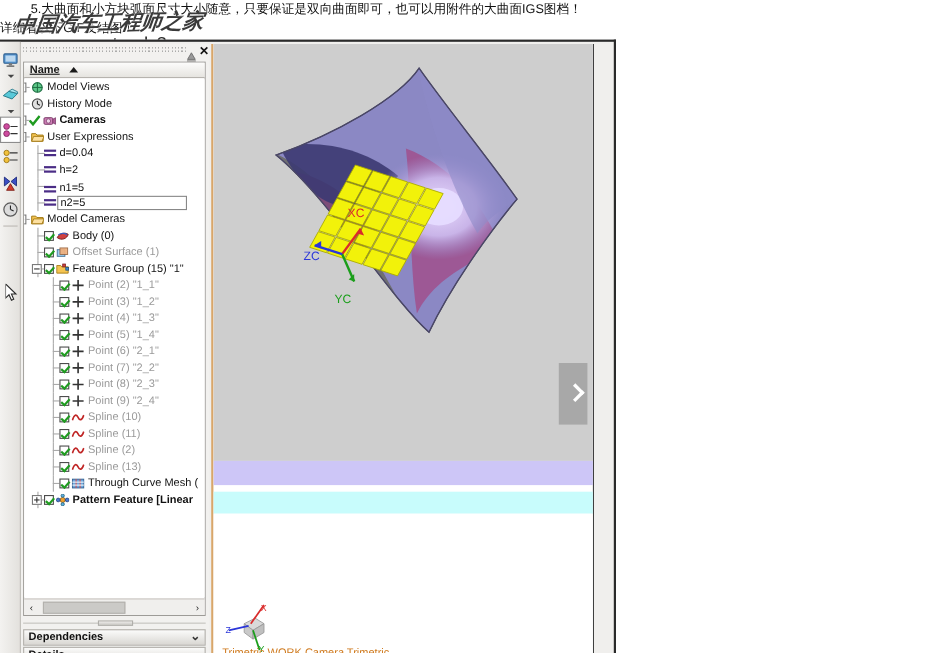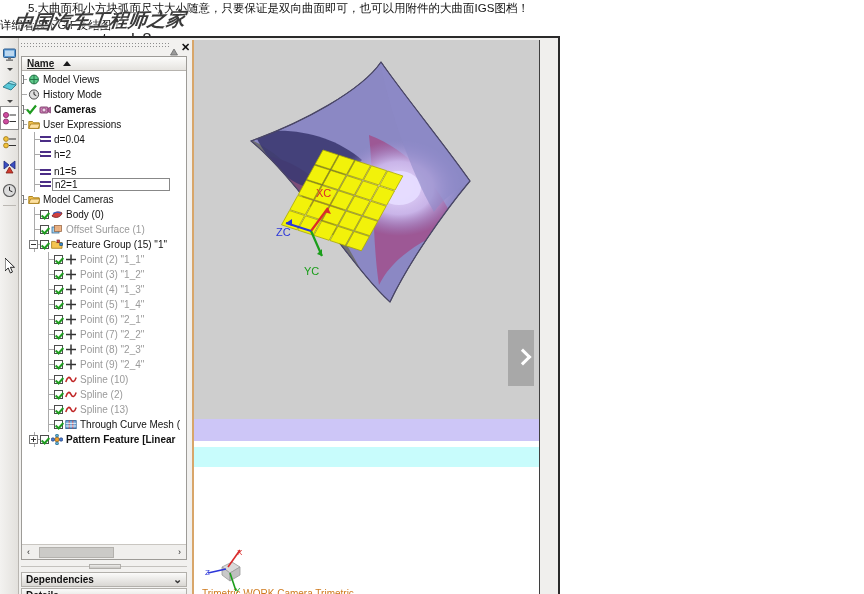--- a/index.html
+++ b/index.html
@@ -414,21 +414,21 @@
             </div>
           </div>
           <div class="trow">
             <div class="tline-h" style="left: 12px; top: 7px; width: 7px;"></div>
             <div class="tline-v" style="left: 12px; top: 0px; height: 15px;"></div>
             <div style="position: absolute; left: 18px; top: 0px; height: 15px; display: flex; align-items: center;">
               <span class="expr-icon">
                 <i></i>
                 <i></i>
               </span>
-              <span class="edit-box" style="width: 112px;">n2=1</span>
+              <span class="edit-box" style="width: 112px;">n2=5</span>
             </div>
           </div>
           <div class="trow">
             <div class="tline-h" style="left: -2px; top: 7px; width: 7px;"></div>
             <div class="tw-expander" style="left: -7px; top: 3px;"></div>
             <div style="position: absolute; left: 4px; top: 0px; height: 15px; display: flex; align-items: center;">
               <span class="ico"><svg width="12" height="11" viewBox="0 0 12 11">
                   <path d="M0.8,2.5 L4.5,2.5 L5.6,3.8 L11.2,3.8 L11.2,9.4 L0.8,9.4 Z" fill="#f5c451" stroke="#a37a15" stroke-width="0.9"></path>
                   <path d="M0.8,9.4 L2.6,5 L12,5 L10.2,9.4 Z" fill="#fde0a0" stroke="#a37a15" stroke-width="0.8"></path>
                 </svg></span>
@@ -571,20 +571,31 @@
           </div>
           <div class="trow">
             <div class="tline-h" style="left: 26px; top: 7px; width: 7px;"></div>
             <div class="tline-v" style="left: 26px; top: 0px; height: 15px;"></div>
             <div style="position: absolute; left: 32px; top: 0px; height: 15px; display: flex; align-items: center;">
               <span class="chk"></span>
               <span class="ico"><svg width="12" height="11" viewBox="0 0 12 11">
                   <path d="M0.8,8 C2.5,2.6 4.5,2.2 6,5.4 C7.4,8.6 9.4,8.4 11.2,3.4" fill="none" stroke="#c02626" stroke-width="1.5"></path>
                 </svg></span>
               <span class="tlabel gray">Spline (10)</span>
+            </div>
+          </div>
+          <div class="trow">
+            <div class="tline-h" style="left: 26px; top: 7px; width: 7px;"></div>
+            <div class="tline-v" style="left: 26px; top: 0px; height: 15px;"></div>
+            <div style="position: absolute; left: 32px; top: 0px; height: 15px; display: flex; align-items: center;">
+              <span class="chk"></span>
+              <span class="ico"><svg width="12" height="11" viewBox="0 0 12 11">
+                  <path d="M0.8,8 C2.5,2.6 4.5,2.2 6,5.4 C7.4,8.6 9.4,8.4 11.2,3.4" fill="none" stroke="#c02626" stroke-width="1.5"></path>
+                </svg></span>
+              <span class="tlabel gray">Spline (11)</span>
             </div>
           </div>
           <div class="trow">
             <div class="tline-h" style="left: 26px; top: 7px; width: 7px;"></div>
             <div class="tline-v" style="left: 26px; top: 0px; height: 15px;"></div>
             <div style="position: absolute; left: 32px; top: 0px; height: 15px; display: flex; align-items: center;">
               <span class="chk"></span>
               <span class="ico"><svg width="12" height="11" viewBox="0 0 12 11">
                   <path d="M0.8,8 C2.5,2.6 4.5,2.2 6,5.4 C7.4,8.6 9.4,8.4 11.2,3.4" fill="none" stroke="#c02626" stroke-width="1.5"></path>
                 </svg></span>

